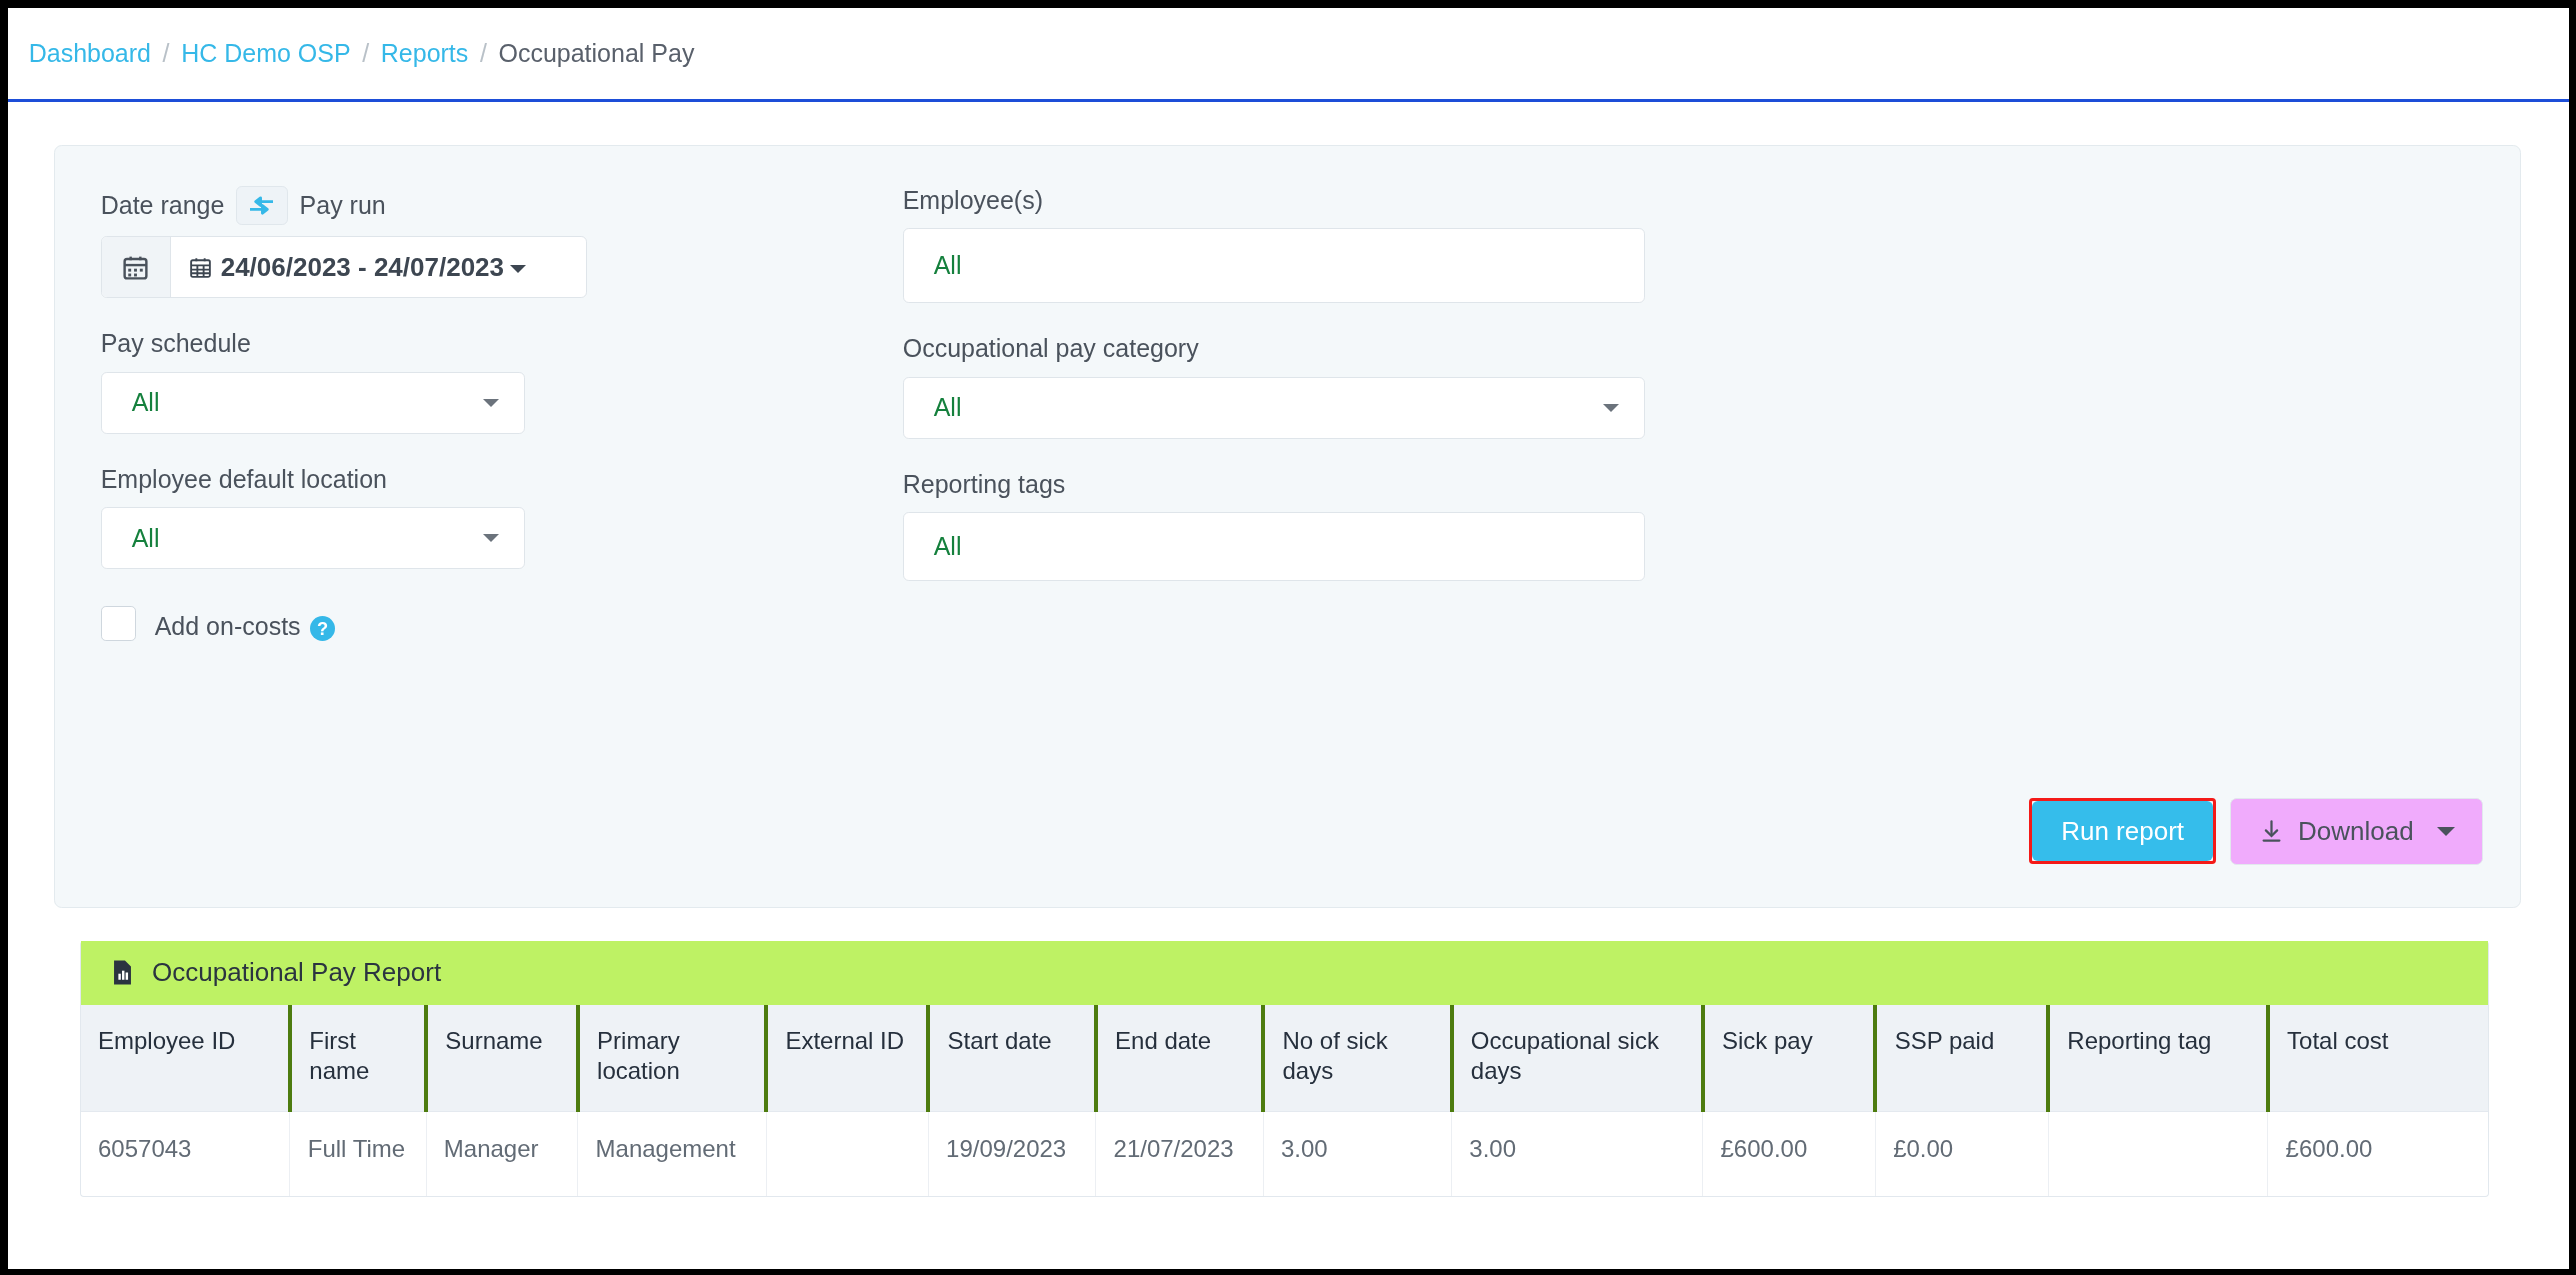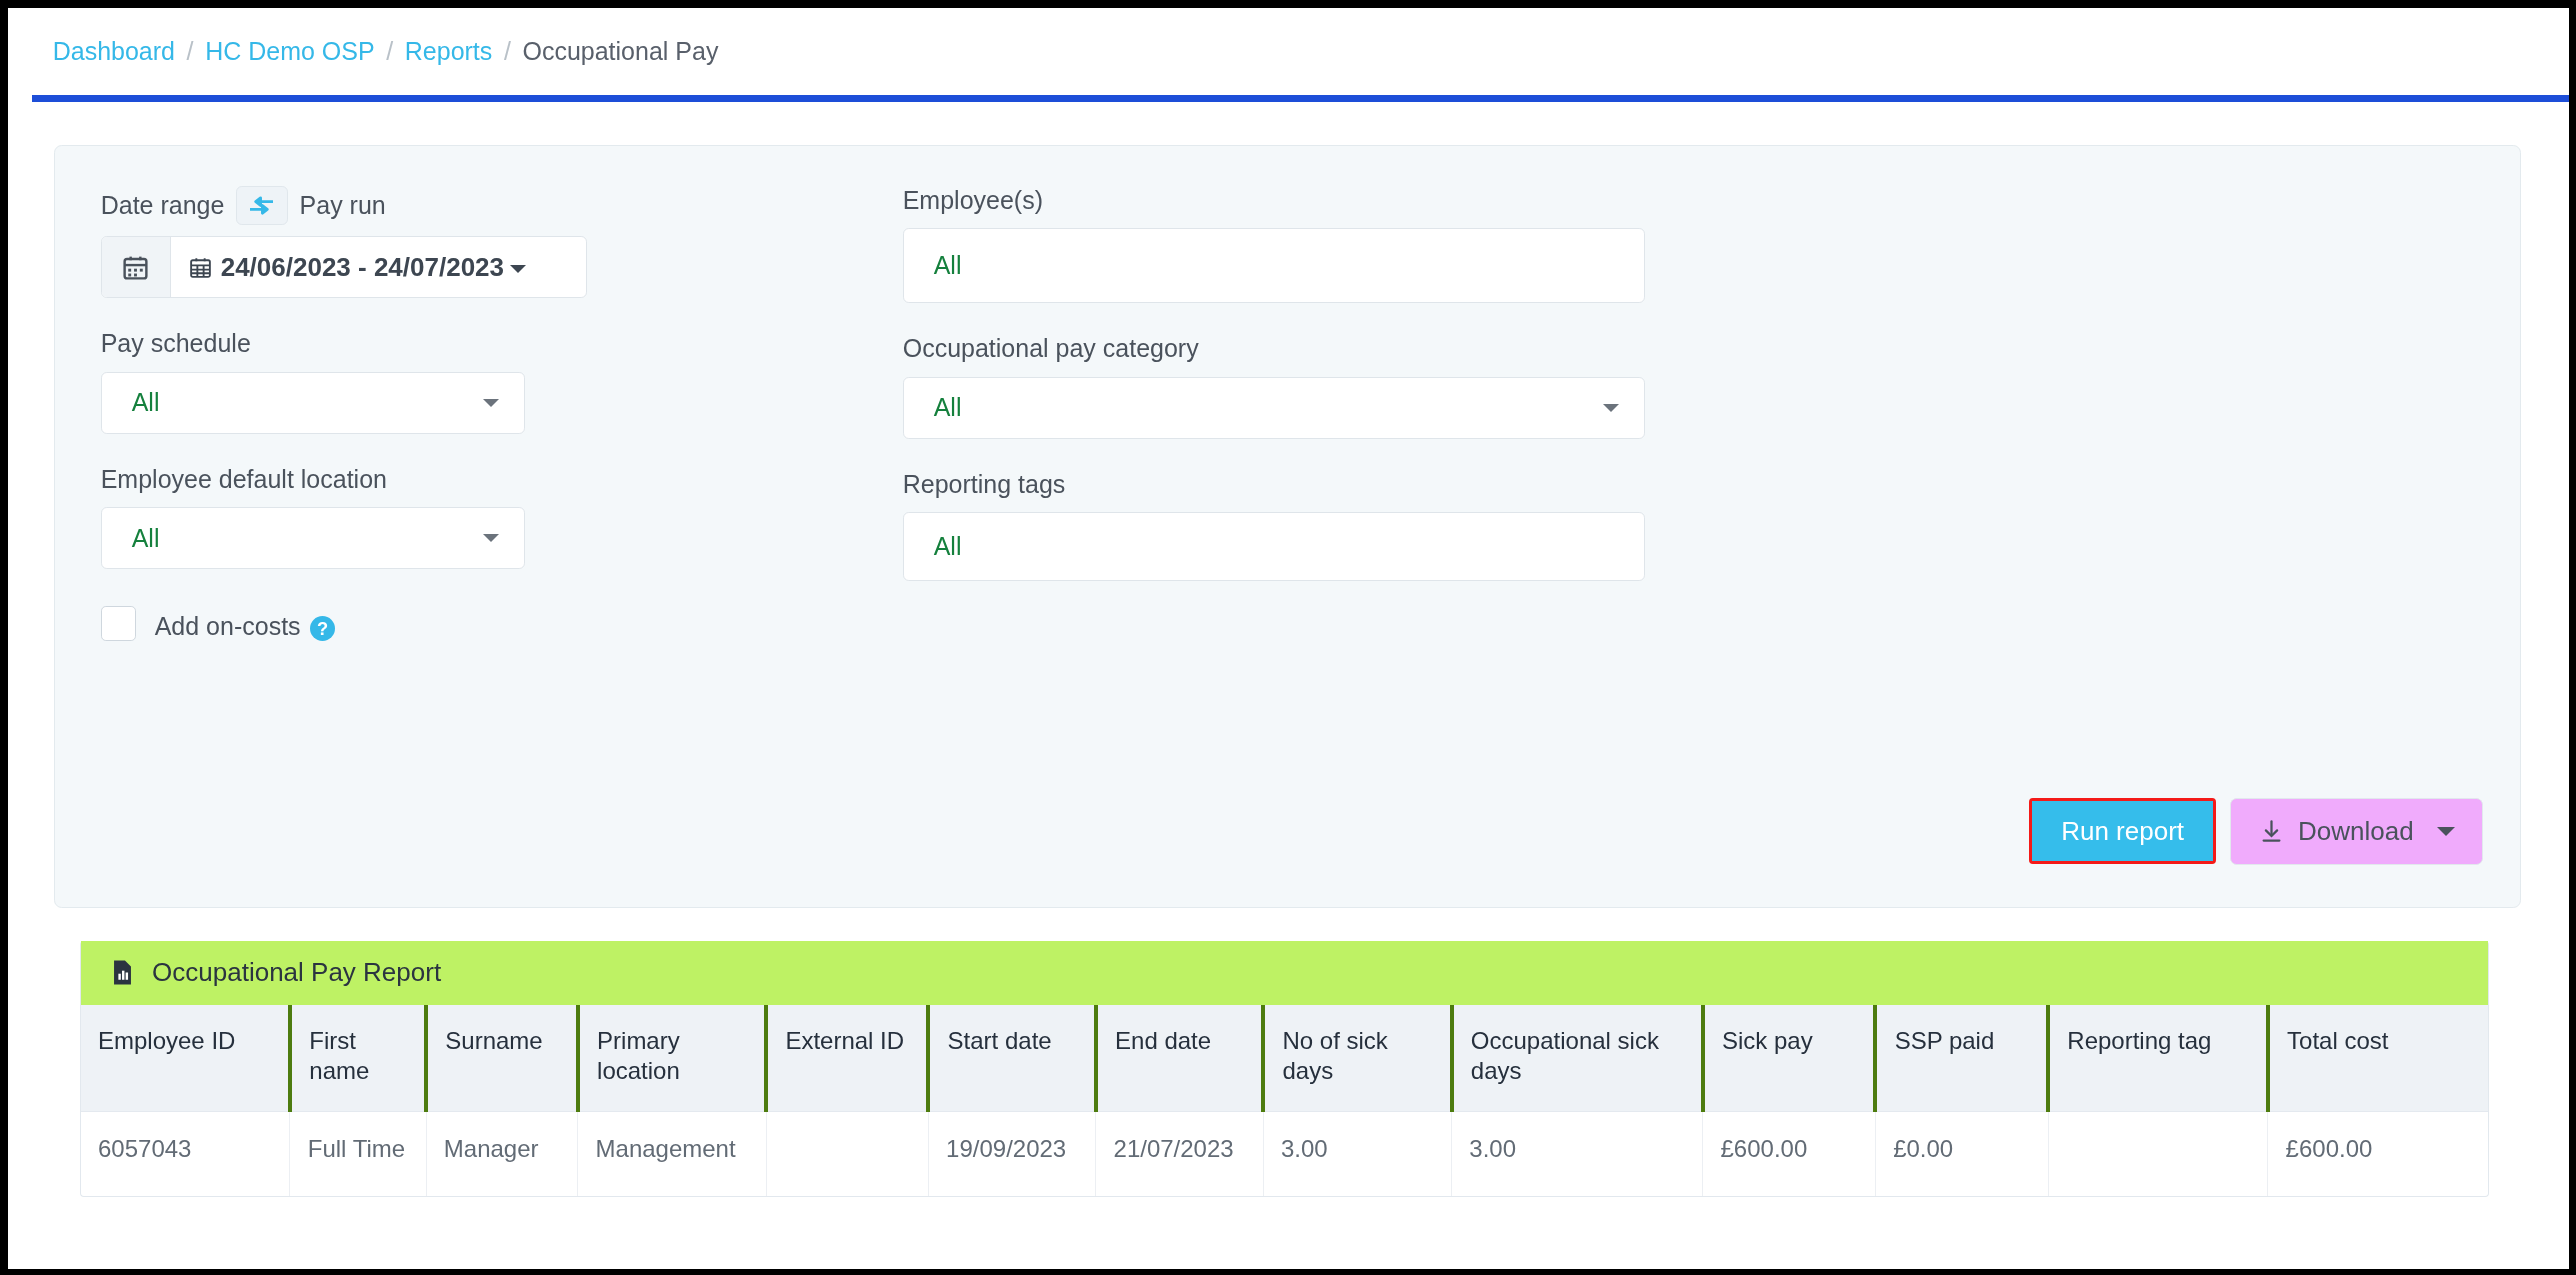--- a/index.html
+++ b/index.html
@@ -15,26 +15,25 @@
     position: absolute;
     left: 7.7px; top: 7.7px;
     width: 2561px; height: 1261px;
     background: #ffffff;
     overflow: hidden;
   }
 
   
   .breadcrumb-bar {
     height: 94px;
-    border-bottom: 7px solid #1d4ed8;
+    border-bottom: 3px solid #1d4ed8;
     display: flex;
     align-items: center;
     padding-left: 21px;
     background: #ffffff;
-    margin-left: 24px;
   }
   .crumb {
     font-size: 25px;
     color: #35b8e8;
     white-space: nowrap;
   }
   .crumb.current { color: #59606b; }
   .crumb-sep {
     font-size: 25px;
     color: #b9c1c8;
@@ -187,21 +186,21 @@
     border: 3.9px solid #f41a18;
     border-radius: 3.9px;
     padding: 0;
     line-height: 0;
   }
   .btn-run {
     background: #35bdeb;
     color: #ffffff;
     font-size: 26px;
     border: none;
-    border-radius: 0;
+    border-radius: 6px;
     height: 60px;
     padding: 0 29px;
     cursor: pointer;
     font-family: "Liberation Sans", sans-serif;
     line-height: 60px;
   }
   .btn-download {
     background: #f0abfc;
     border: 1px solid #e2e8ed;
     border-radius: 6.7px;

